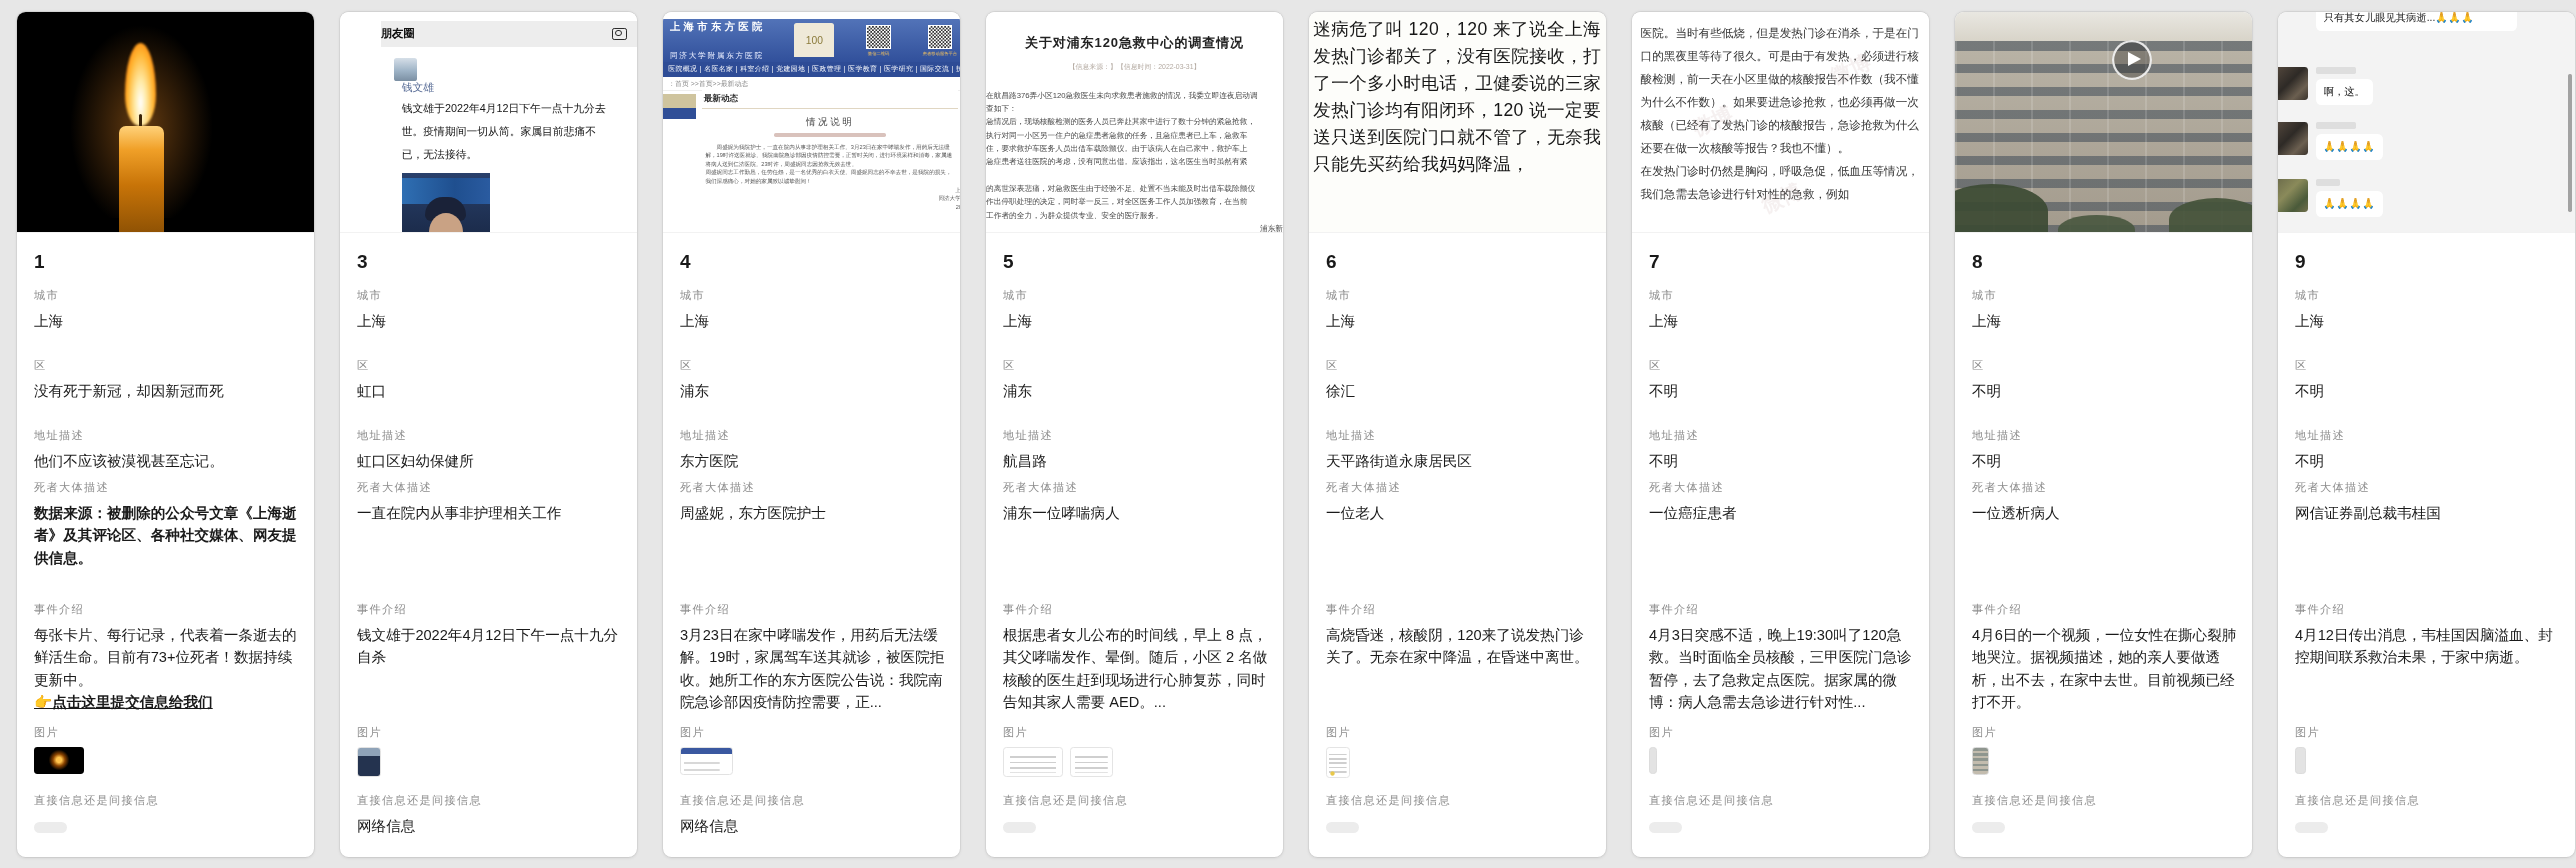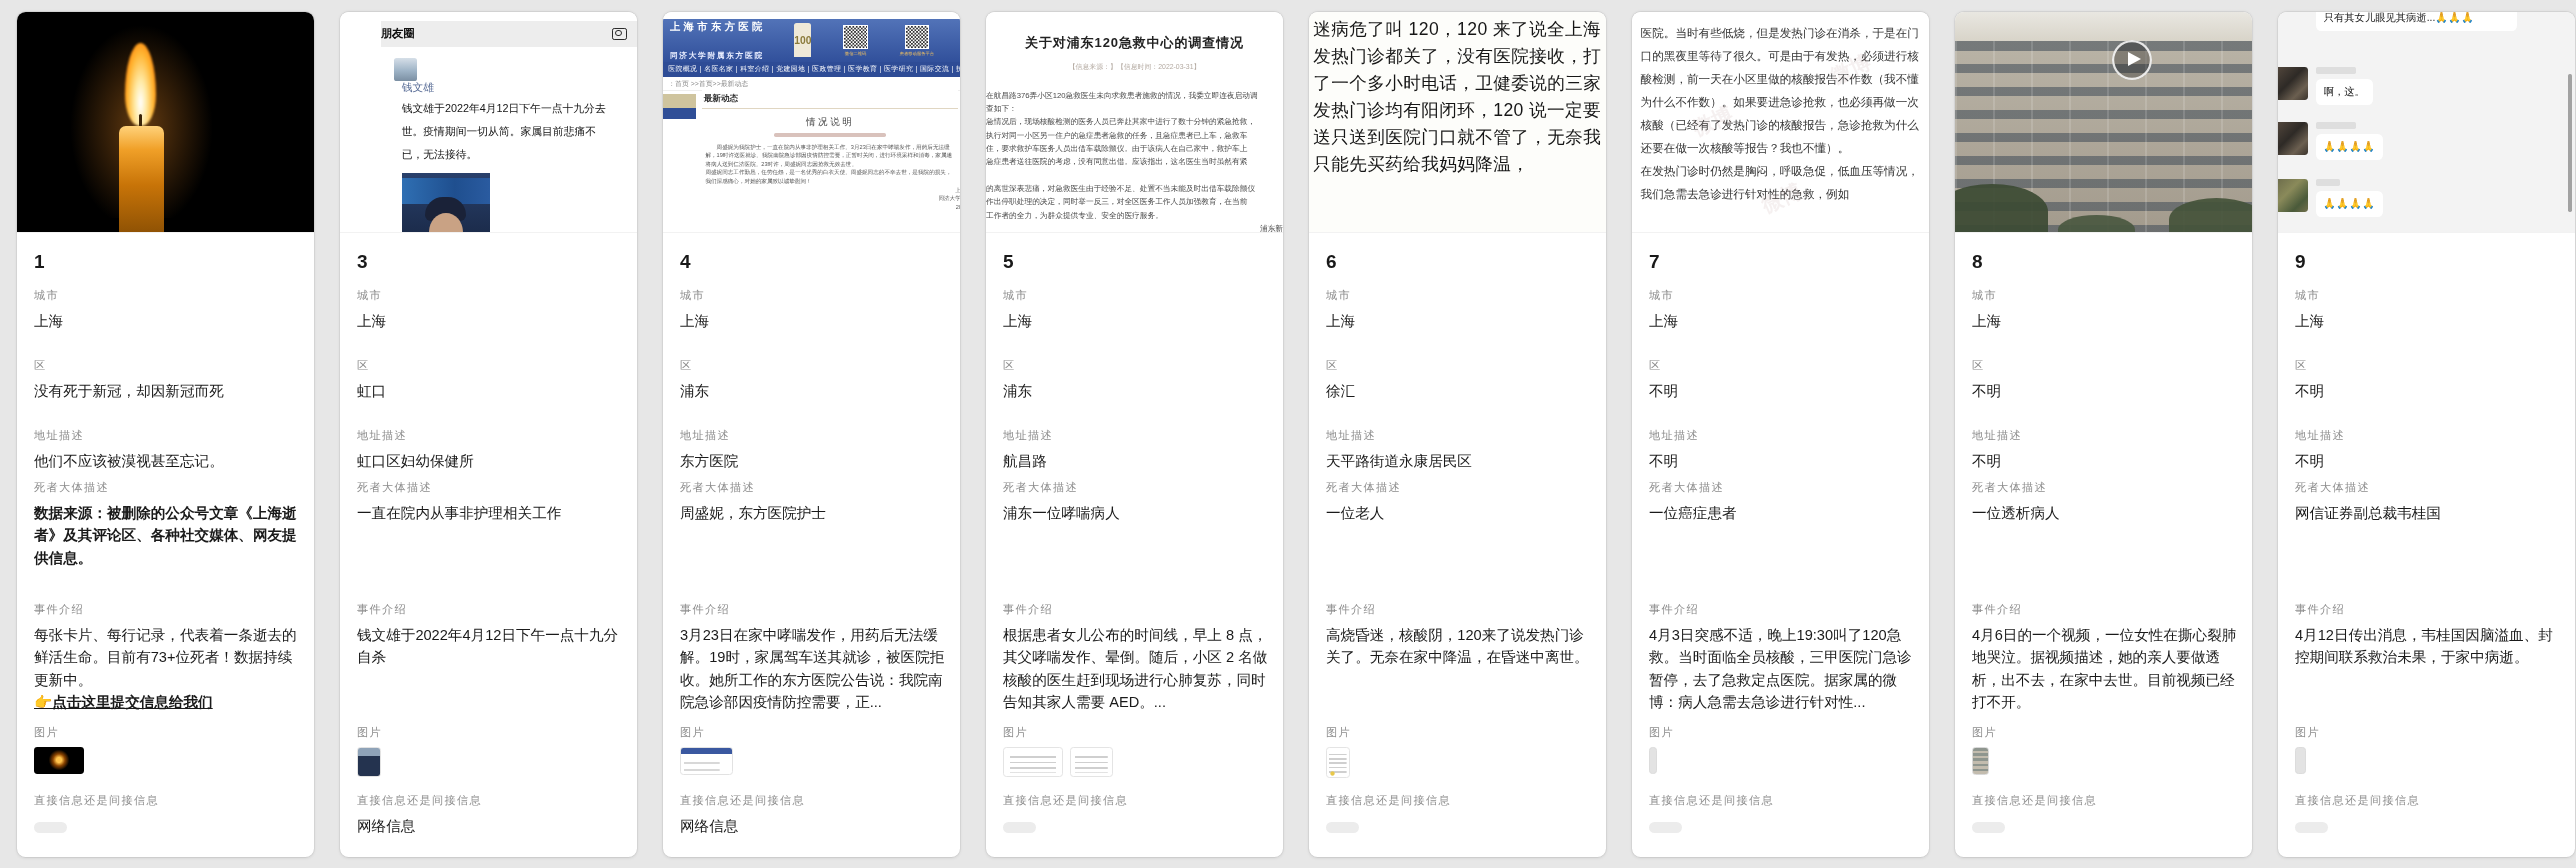--- a/index.html
+++ b/index.html
@@ -54,23 +54,23 @@
   .m-beanie{position:absolute;left:23px;top:24px;width:41px;height:24px;border-radius:20.6px 20.6px 6.9px 6.9px;background:#1a2238;}
   .m-face{position:absolute;left:27px;top:40px;width:34px;height:38px;border-radius:50%;background:#c9a284;}
   .m-scarf{position:absolute;left:18px;top:74px;width:52px;height:38px;border-radius:8.6px;background:#202a45;}
 
   
   .cv-hospital{background:#fff;}
   .h-band{position:absolute;top:6.9px;left:0;right:0;height:43px;display:flex;align-items:center;
     background:linear-gradient(180deg,#5273b8,#31509b);gap:20px;}
   .h-titles{margin-left:6.9px;color:#fff;white-space:nowrap;}
   .h-t1{font-size:10.3px;font-weight:700;letter-spacing:3.4px;}
-  .h-t2{font-size:7.7px;letter-spacing:1.7px;margin-top:17px;color:#e8edff;font-weight:bold;}
-  .h-logo{width:17px;height:34px;margin-left:8.6px;border-radius:2.6px 2.6px 0 0;background:#efe9d8;color:#8a7a3a;
-    font-weight:700;font-size:10.3px;display:flex;align-items:center;justify-content:center;flex:0 0 auto;}
+  .h-t2{font-size:7.7px;letter-spacing:1.7px;margin-top:17px;color:#e8edff;}
+  .h-logo{width:40px;height:34px;margin-left:8.6px;border-radius:2.6px 2.6px 0 0;background:#efe9d8;color:#8a7a3a;
+    font-weight:400;font-size:10.3px;display:flex;align-items:center;justify-content:center;flex:0 0 auto;}
   .h-qrbox{margin-left:12px;text-align:center;flex:0 0 auto;}
   .h-qr{width:22.4px;height:22.4px;margin:0 auto;background:conic-gradient(#333 25%,#fff 0 50%,#333 0 75%,#fff 0) 0 0/3.4px 3.4px;border:1.7px solid #fff;}
   .h-qrcap{font-size:4.3px;color:#f0c060;margin-top:1.7px;white-space:nowrap;}
   .h-nav{position:absolute;top:50px;left:0;right:0;height:14.6px;background:#2e4c96;color:#fff;
     font-size:6.9px;line-height:14.6px;white-space:nowrap;overflow:hidden;padding-left:5.2px;letter-spacing:0.4px;}
   .h-crumb{position:absolute;top:65px;left:0;right:0;height:13px;background:#fff;color:#888;
     font-size:6.9px;line-height:13px;padding-left:5.2px;border-bottom:0.9px solid #eee;}
   .h-side-tan{position:absolute;top:82px;left:0;width:33px;height:13.8px;background:#cfc49e;}
   .h-side-blue{position:absolute;top:96px;left:0;width:33px;height:11.2px;background:#2f4e97;}
   .h-main{position:absolute;top:78px;left:39px;right:1.7px;bottom:0;background:#fff;}

